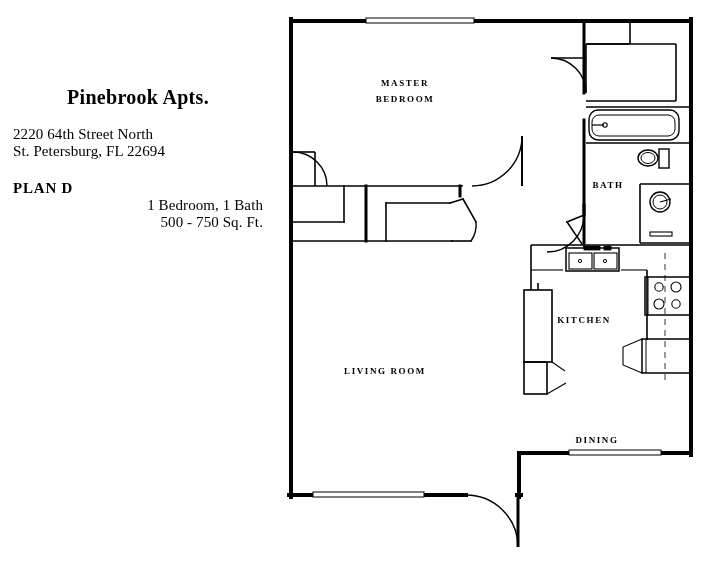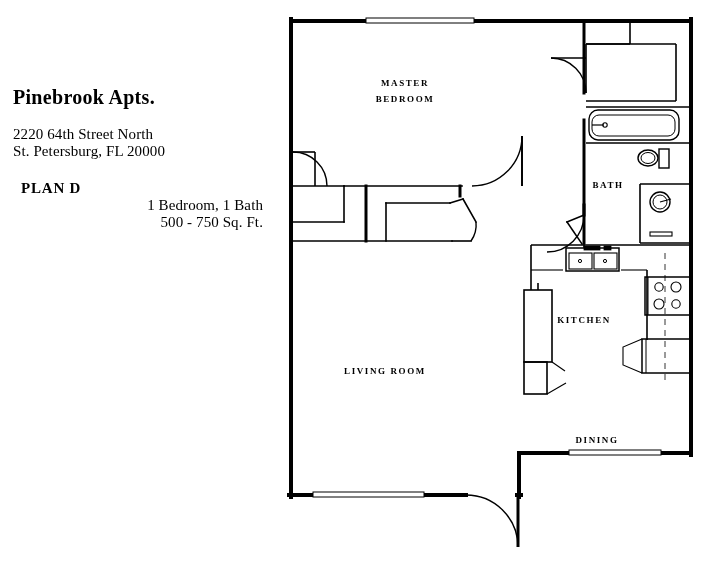--- a/index.html
+++ b/index.html
@@ -25,31 +25,31 @@
     width: 250px;
   }
   #property-name {
     font-family: "Liberation Serif", "DejaVu Serif", serif;
     font-weight: bold;
     font-size: 20px;
     letter-spacing: 0.3px;
     line-height: 1.1;
     margin: 0 0 18px 0;
     white-space: nowrap;
+    text-align: center;
   }
   .address-line {
     font-family: "Liberation Serif", "DejaVu Serif", serif;
     font-size: 15px;
     line-height: 17px;
     letter-spacing: 0.1px;
     white-space: nowrap;
   }
   #plan-block {
     margin-top: 19px;
-    margin-left: 8px;
   }
   #plan-name {
     font-family: "Liberation Serif", "DejaVu Serif", serif;
     font-weight: bold;
     font-size: 15px;
     letter-spacing: 0.8px;
     line-height: 18px;
     white-space: nowrap;
   }
   .plan-line {
@@ -82,21 +82,21 @@
     text-anchor: middle;
   }
 </style>
 </head>
 <body>
 
 <div id="info-panel">
   <div id="property-name">Pinebrook Apts.</div>
 
   <div class="address-line">2220 64th Street North</div>
-  <div class="address-line">St. Petersburg, FL 20000</div>
+  <div class="address-line">St. Petersburg, FL 22694</div>
 
   <div id="plan-block">
     <div id="plan-name">PLAN  D</div>
     <div class="plan-line">1 Bedroom, 1 Bath</div>
     <div class="plan-line">500 - 750 Sq. Ft.</div>
   </div>
 </div>
 
 <div id="floorplan-wrap">
 <svg id="floorplan-svg" width="702" height="565" viewBox="0 0 702 565" xmlns="http://www.w3.org/2000/svg">

